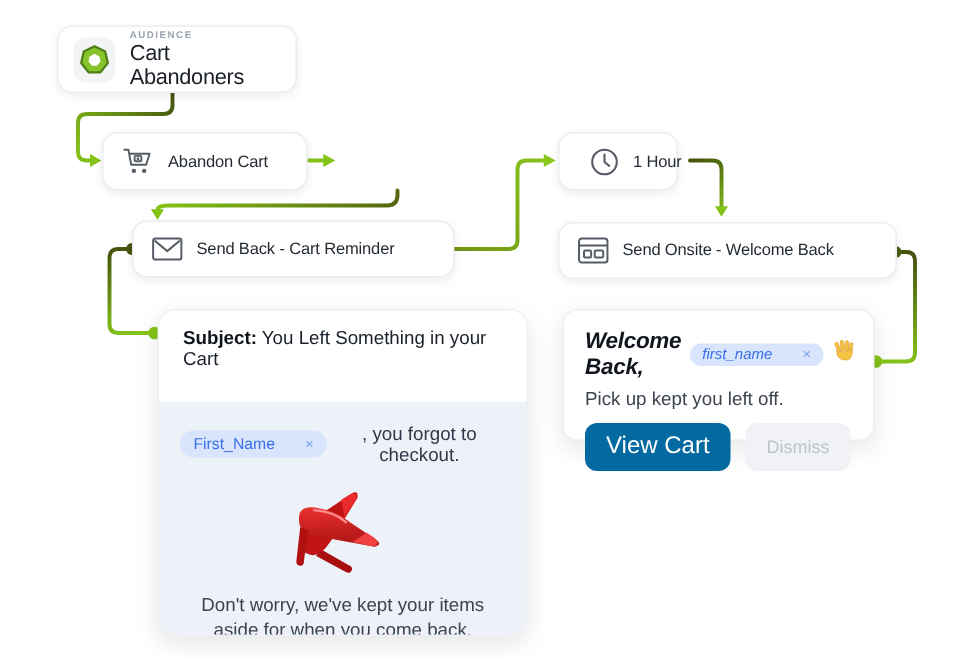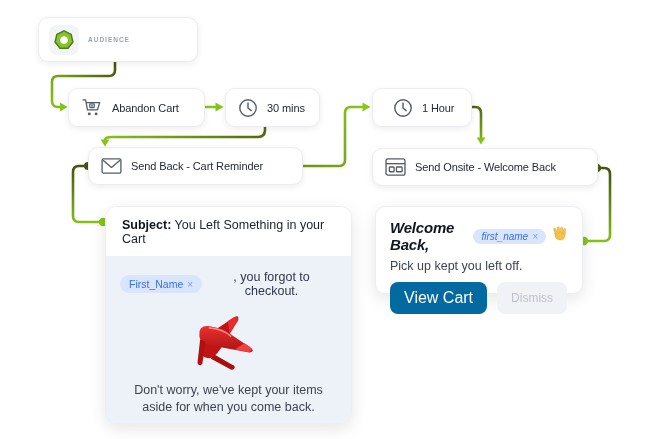--- a/index.html
+++ b/index.html
@@ -18,26 +18,26 @@
   .icon-tile { width:30px; height:30px; border-radius:8px; background:#f2f4f6;
                display:flex; align-items:center; justify-content:center; }
   .aud-meta { display:flex; flex-direction:column; justify-content:center; gap:1px; }
   .aud-cat { font-size:6.5px; font-weight:bold; color:#9aa3ad; letter-spacing:1px; }
   .aud-name { font-size:14.5px; color:#1b2028; letter-spacing:-.2px; }
 
   .email-card { position:absolute; left:105px; top:206px; width:247px; height:218px;
                 background:#fff; border:1px solid #eceef1; border-radius:12px;
                 box-shadow:0 5px 16px rgba(20,24,40,.10); overflow:hidden;
                 display:flex; flex-direction:column; }
-  .email-head { padding:11px 16px 10px 16px; font-size:12.5px; color:#1b212b; background:#fff; }
+  .email-head { padding:11px 16px 22px 16px; font-size:12.5px; color:#1b212b; background:#fff; }
   .email-head b { color:#0f141c; }
   .email-body { flex:1; background:#edf1f8; padding:10px 14px 12px 14px;
                 display:flex; flex-direction:column; align-items:center; text-align:center; }
   .greet-line { display:flex; align-items:center; gap:4px; margin-top:4px; font-size:12.5px; color:#30384a; }
-  .pill { display:inline-flex; align-items:center; gap:4px; background:#d8e5fc; color:#3a6fe8;
+  .pill { display:inline-flex; align-items:center; gap:20px; background:#d8e5fc; color:#3a6fe8;
           border-radius:999px; padding:3px 9px; font-size:10.5px; white-space:nowrap; }
   .pill .x { color:#7b9ef0; font-size:10px; }
   .heels { margin:2px 0 0 0; }
   .email-copy { font-size:12.5px; color:#3c4450; line-height:1.35; width:218px; margin-top:2px; }
 
   .onsite-card { position:absolute; left:375px; top:206px; width:208px; height:88px;
                  background:#fff; border:1px solid #eceef1; border-radius:10px;
                  box-shadow:0 5px 16px rgba(20,24,40,.10); padding:12px 14px;
                  display:flex; flex-direction:column; }
   .onsite-title-row { display:flex; align-items:center; gap:6px;font-style:italic; }
@@ -109,47 +109,39 @@
 
   <div class="node" style="left:38px; top:17px; width:160px; height:45px; padding:0 10px;">
     <span class="icon-tile">
       <svg width="22" height="22" viewBox="0 0 24 24">
         <polygon points="12,2 19.8,5.8 21.7,14.2 16.3,21 7.7,21 2.3,14.2 4.2,5.8" fill="#87c32a" stroke="#4e7d18" stroke-width="1.6" stroke-linejoin="round"></polygon>
         <polygon points="12,7.5 15.5,9.4 16.4,13 13.9,16.1 10.1,16.1 7.6,13 8.5,9.4" fill="#ffffff"></polygon>
       </svg>
     </span>
     <span class="aud-meta">
       <span class="aud-cat">AUDIENCE</span>
+      <span class="aud-name">Cart Abandoners</span>
     </span>
   </div>
 
   <div class="node" style="left:68px; top:88px; width:137px; height:39px;">
     <span class="node-icon">
       <svg width="22" height="20" viewBox="0 0 24 22" fill="none" stroke="#555c66" stroke-width="1.4">
         <path d="M2,2 H5 L7,13 H18 L20.5,5 H6" stroke-linejoin="round" stroke-linecap="round"></path>
         <rect x="9.5" y="6.5" width="5" height="4" rx="0.8"></rect>
         <path d="M11.2,7.9 l1.6,1.4 M12.8,7.9 l-1.6,1.4" stroke-width="1.1"></path>
         <circle cx="9" cy="17.5" r="1.6" fill="#555c66" stroke="none"></circle>
         <circle cx="16.5" cy="17.5" r="1.6" fill="#555c66" stroke="none"></circle>
       </svg>
     </span>
     <span class="node-label">Abandon Cart</span>
   </div>
 
-  <div class="node" style="left:225px; top:88px; width:95px; height:39px;">
-    <span class="node-icon">
-      <svg width="20" height="20" viewBox="0 0 20 20" fill="none" stroke="#555c66" stroke-width="1.4">
-        <circle cx="10" cy="10" r="8.2"></circle>
-        <path d="M10,5 V10 L13.2,12.6" stroke-linecap="round" stroke-linejoin="round"></path>
-      </svg>
-    </span>
-    <span class="node-label">30 mins</span>
-  </div>
-
-  <div class="node" style="left:372px; top:88px; width:100px; height:39px;padding-left:20px;">
+
+  <div class="node" style="left:372px; top:88px; width:80px; height:39px;padding-left:20px;">
     <span class="node-icon">
       <svg width="20" height="20" viewBox="0 0 20 20" fill="none" stroke="#555c66" stroke-width="1.4">
         <circle cx="10" cy="10" r="8.2"></circle>
         <path d="M10,5 V10 L13.2,12.6" stroke-linecap="round" stroke-linejoin="round"></path>
       </svg>
     </span>
     <span class="node-label">1 Hour</span>
   </div>
 
   <div class="node" style="left:88px; top:147px; width:215px; height:38px;">

